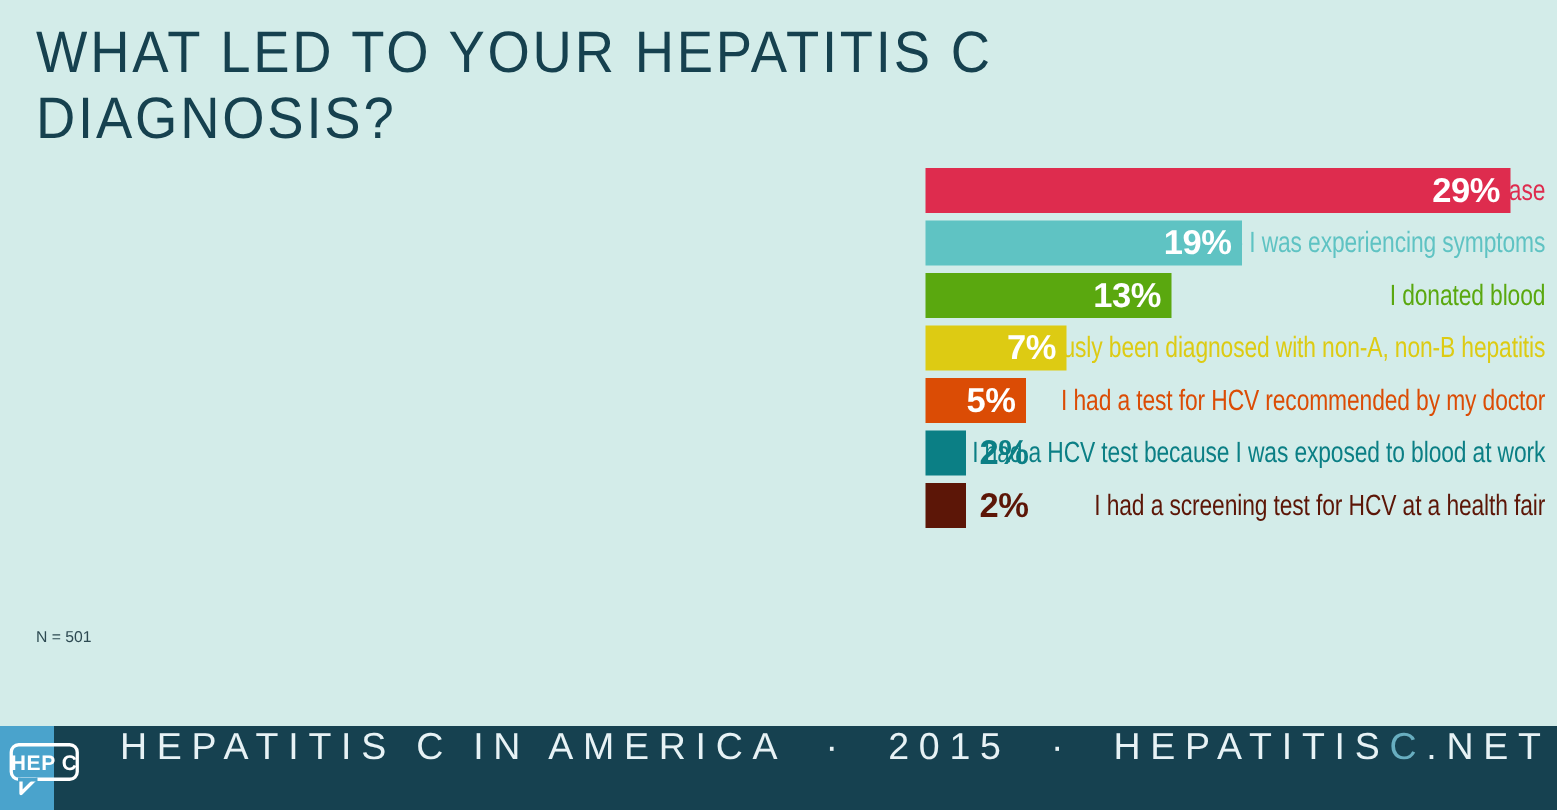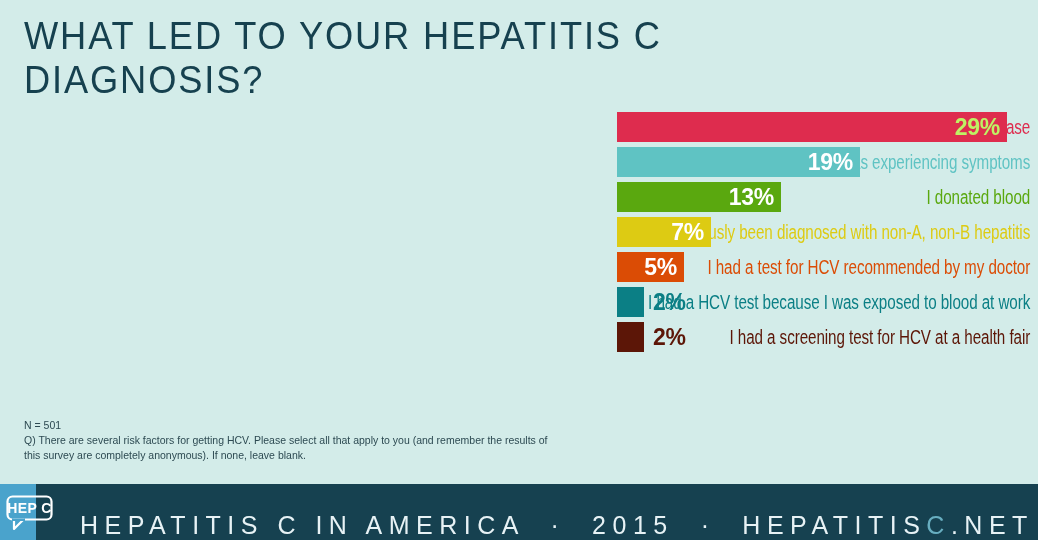--- a/index.html
+++ b/index.html
@@ -88,21 +88,21 @@
     position:absolute;left:0;bottom:0;width:1038px;height:56px;
     background:#164150;
   }
   #logo-box{
     position:absolute;left:0;top:0;width:36px;height:56px;
     background:#4aa3cc;
   }
   #logo-svg{position:absolute;left:6px;top:11px;}
   #footer-text{
     position:absolute;left:80px;top:0;height:56px;
-    display:flex;align-items:flex-end;
+    display:flex;align-items:flex-start;
     color:#e7f2f5;
     font-size:25px;
     letter-spacing:6.5px;
     font-weight:300;
     transform:scaleY(1.0);
   }
   #footer-text span{white-space:pre;}
   .cblue{color:#68aec0;}
 </style>
 </head>
@@ -111,28 +111,28 @@
 <div id="page">
 
   <div class="title">WHAT LED TO YOUR HEPATITIS C
 DIAGNOSIS?</div>
 
   <div id="chart">
       <div class="row">
         <div class="rowlabel" style="color: rgb(222, 44, 78);">I had other blood tests that showed I might have liver disease</div>
         <div class="barwrap">
           <div class="bar" style="background: rgb(222, 44, 78); width: 390px;">
-            <span class="pctin" style="color: #bef264;">29%</span>
+            <span class="pctin" style="color: #ffffff;">29%</span>
           </div>
         </div>
       </div>
       <div class="row">
         <div class="rowlabel" style="color: rgb(95, 195, 195);">I had an HCV test because I was experiencing symptoms</div>
         <div class="barwrap">
-          <div class="bar" style="background: rgb(95, 195, 195); width: 243px;">
+          <div class="bar" style="background: rgb(95, 195, 195); width: 211px;">
             <span class="pctin" style="color: rgb(255, 255, 255);">19%</span>
           </div>
         </div>
       </div>
       <div class="row">
         <div class="rowlabel" style="color: rgb(90, 168, 15);">I donated blood</div>
         <div class="barwrap">
           <div class="bar" style="background: rgb(90, 168, 15); width: 164px;">
             <span class="pctin" style="color: rgb(255, 255, 255);">13%</span>
           </div>
@@ -166,21 +166,20 @@
         <div class="rowlabel" style="color: rgb(92, 22, 7);">I had a screening test for HCV at a health fair</div>
         <div class="barwrap">
           <div class="bar" style="background: rgb(92, 22, 7); width: 27px;">
             <span class="pctout" style="color: rgb(92, 22, 7);">2%</span>
           </div>
         </div>
       </div>
     </div>
 
   <div class="note" id="note-n">N = 501</div>
-  <div class="note" id="note-q">Q) There are several risk factors for getting HCV. Please select all that apply to you (and remember the results of this survey are completely anonymous). If none, leave blank.</div>
 
   <div id="footer">
     <div id="logo-box">
       <svg id="logo-svg" width="47" height="36" viewBox="0 0 47 36">
         <rect x="1.5" y="1.5" width="44" height="23" rx="5" ry="5" fill="none" stroke="#ffffff" stroke-width="2.2"></rect>
         <path d="M8 24.5 L8 34 L17.5 24.5 Z" fill="#4aa3cc" stroke="#ffffff" stroke-width="2.2" stroke-linejoin="round"></path>
         <rect x="6" y="23.4" width="13" height="2.6" fill="#4aa3cc"></rect>
         <text x="23.5" y="18" fill="#ffffff" font-family="Liberation Sans, sans-serif" font-size="14" font-weight="bold" text-anchor="middle" letter-spacing="0.4">HEP C</text>
       </svg>
     </div>

